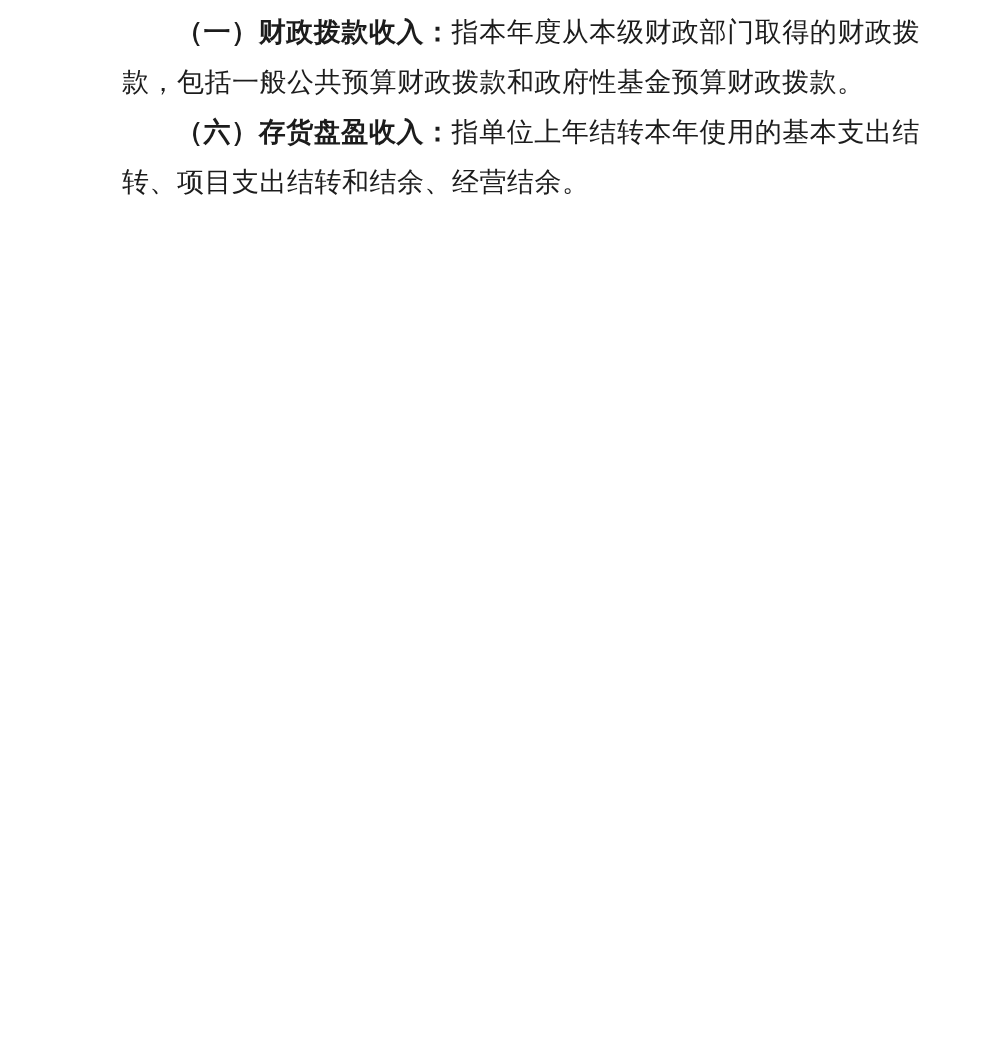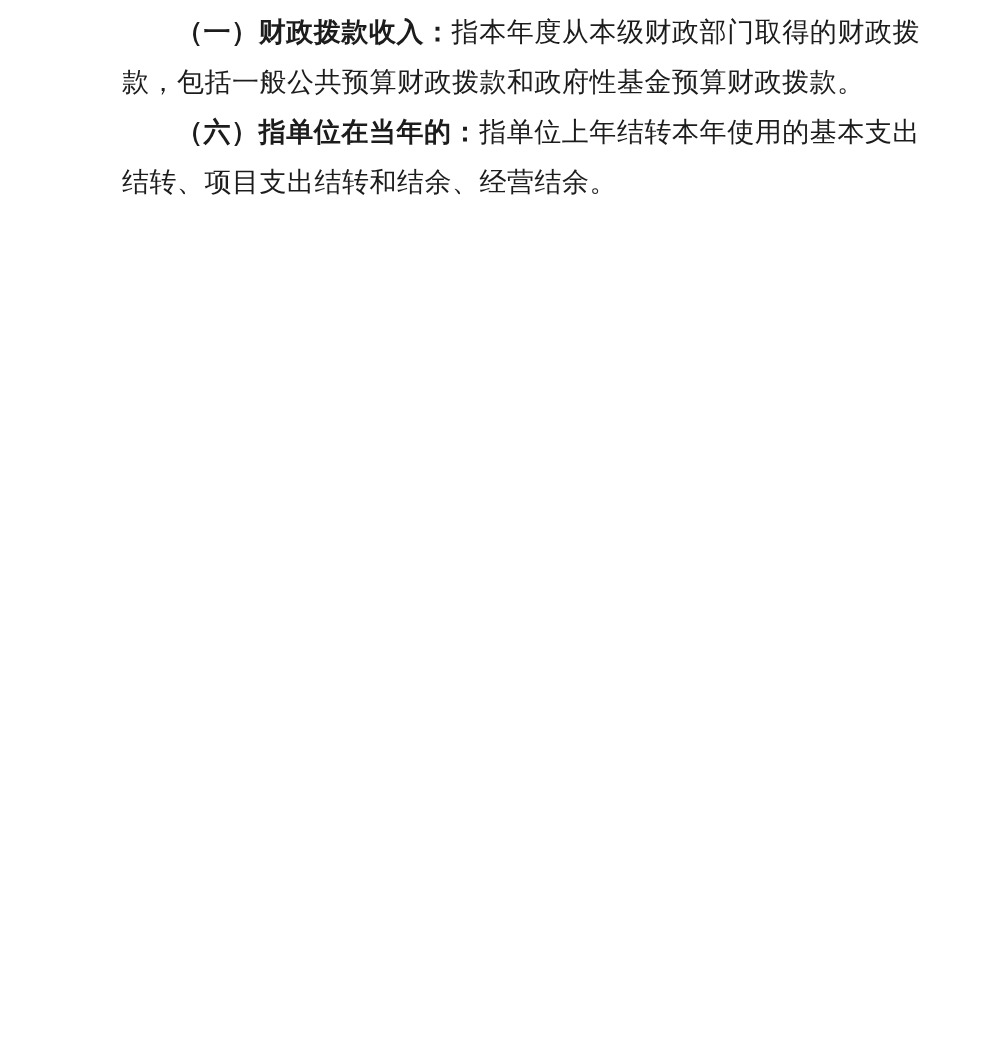--- a/index.html
+++ b/index.html
@@ -35,16 +35,16 @@
 </head>
 <body>
 
 <div class="page">
   <p class="para"><span class="para-lead">（一）财政拨款收入：</span><span class="para-body">指本年度从本级财政部门取得的财政拨款，包括一般公共预算财政拨款和政府性基金预算财政拨款。</span></p>
 
 
 
 
 
-  <p class="para"><span class="para-lead">（六）指单位在当年的：</span><span class="para-body">指单位上年结转本年使用的基本支出结转、项目支出结转和结余、经营结余。</span></p>
+  <p class="para"><span class="para-lead">（六）存货盘盈收入：</span><span class="para-body">指单位上年结转本年使用的基本支出结转、项目支出结转和结余、经营结余。</span></p>
 
   <p class="para"></p>
 </div>
 
 </body></html>

